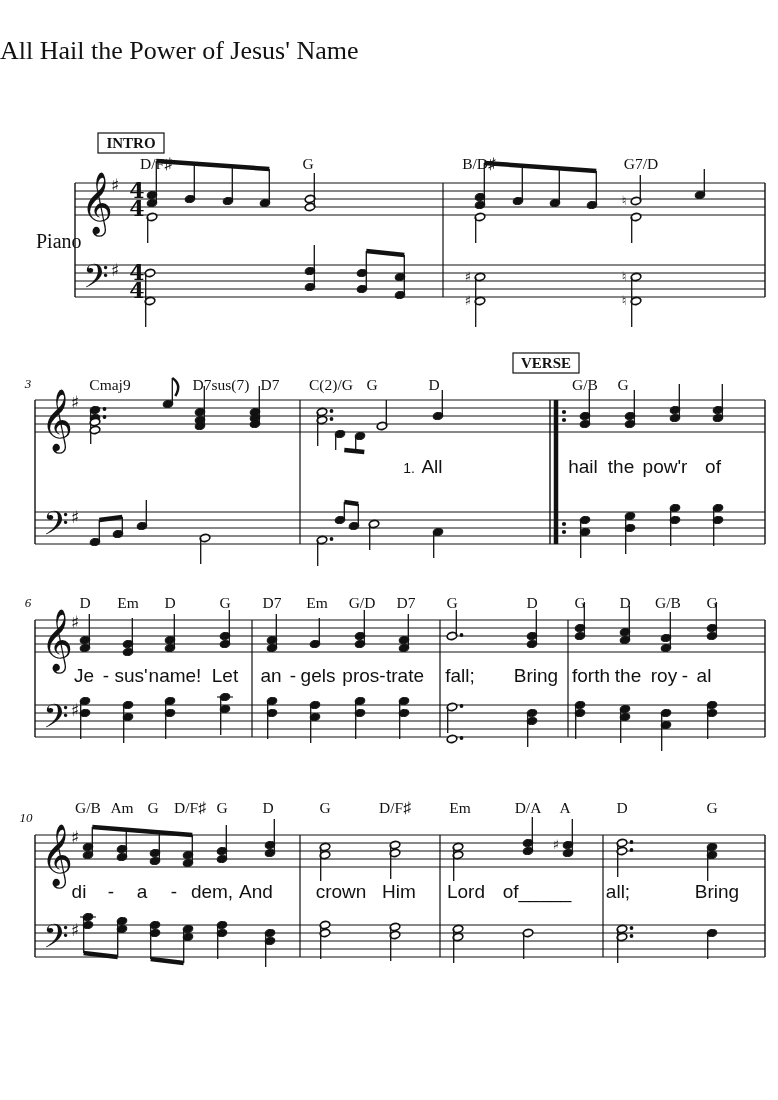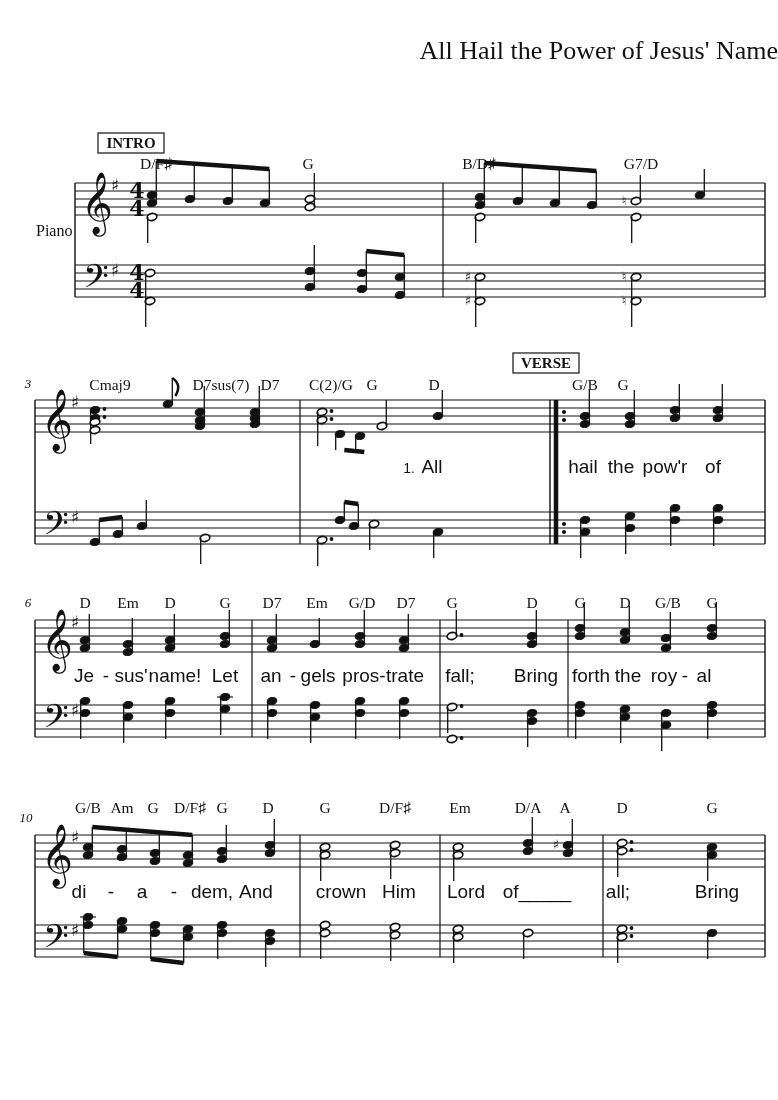--- a/index.html
+++ b/index.html
@@ -3,25 +3,25 @@
 <meta charset="utf-8">
 <style>
   html,body{margin:0;padding:0;background:#888;}
   .page{
     position:relative;width:778px;height:1100px;margin:0 auto;
     background:#ffffff;overflow:hidden;
     font-family:"DejaVu Serif","Liberation Serif",serif;
   }
   .title{
     position:absolute;top:36px;left:0;width:778px;margin:0;
-    text-align:right;font-size:26px;font-weight:normal;color:#111;
+    text-align:left;font-size:26px;font-weight:normal;color:#111;
     font-family:"Liberation Serif","DejaVu Serif",serif;
   }
   .instrument{
-    position:absolute;left:36px;top:222px;font-size:16px;color:#111;
+    position:absolute;left:36px;top:230px;font-size:20px;color:#111;
     font-family:"Liberation Serif","DejaVu Serif",serif;
   }
   svg#score{position:absolute;left:0;top:0;}
   text{user-select:none;}
 </style>
 </head>
 <body>
 
 <div class="page">
   <h1 class="title">All Hail the Power of Jesus' Name</h1>

